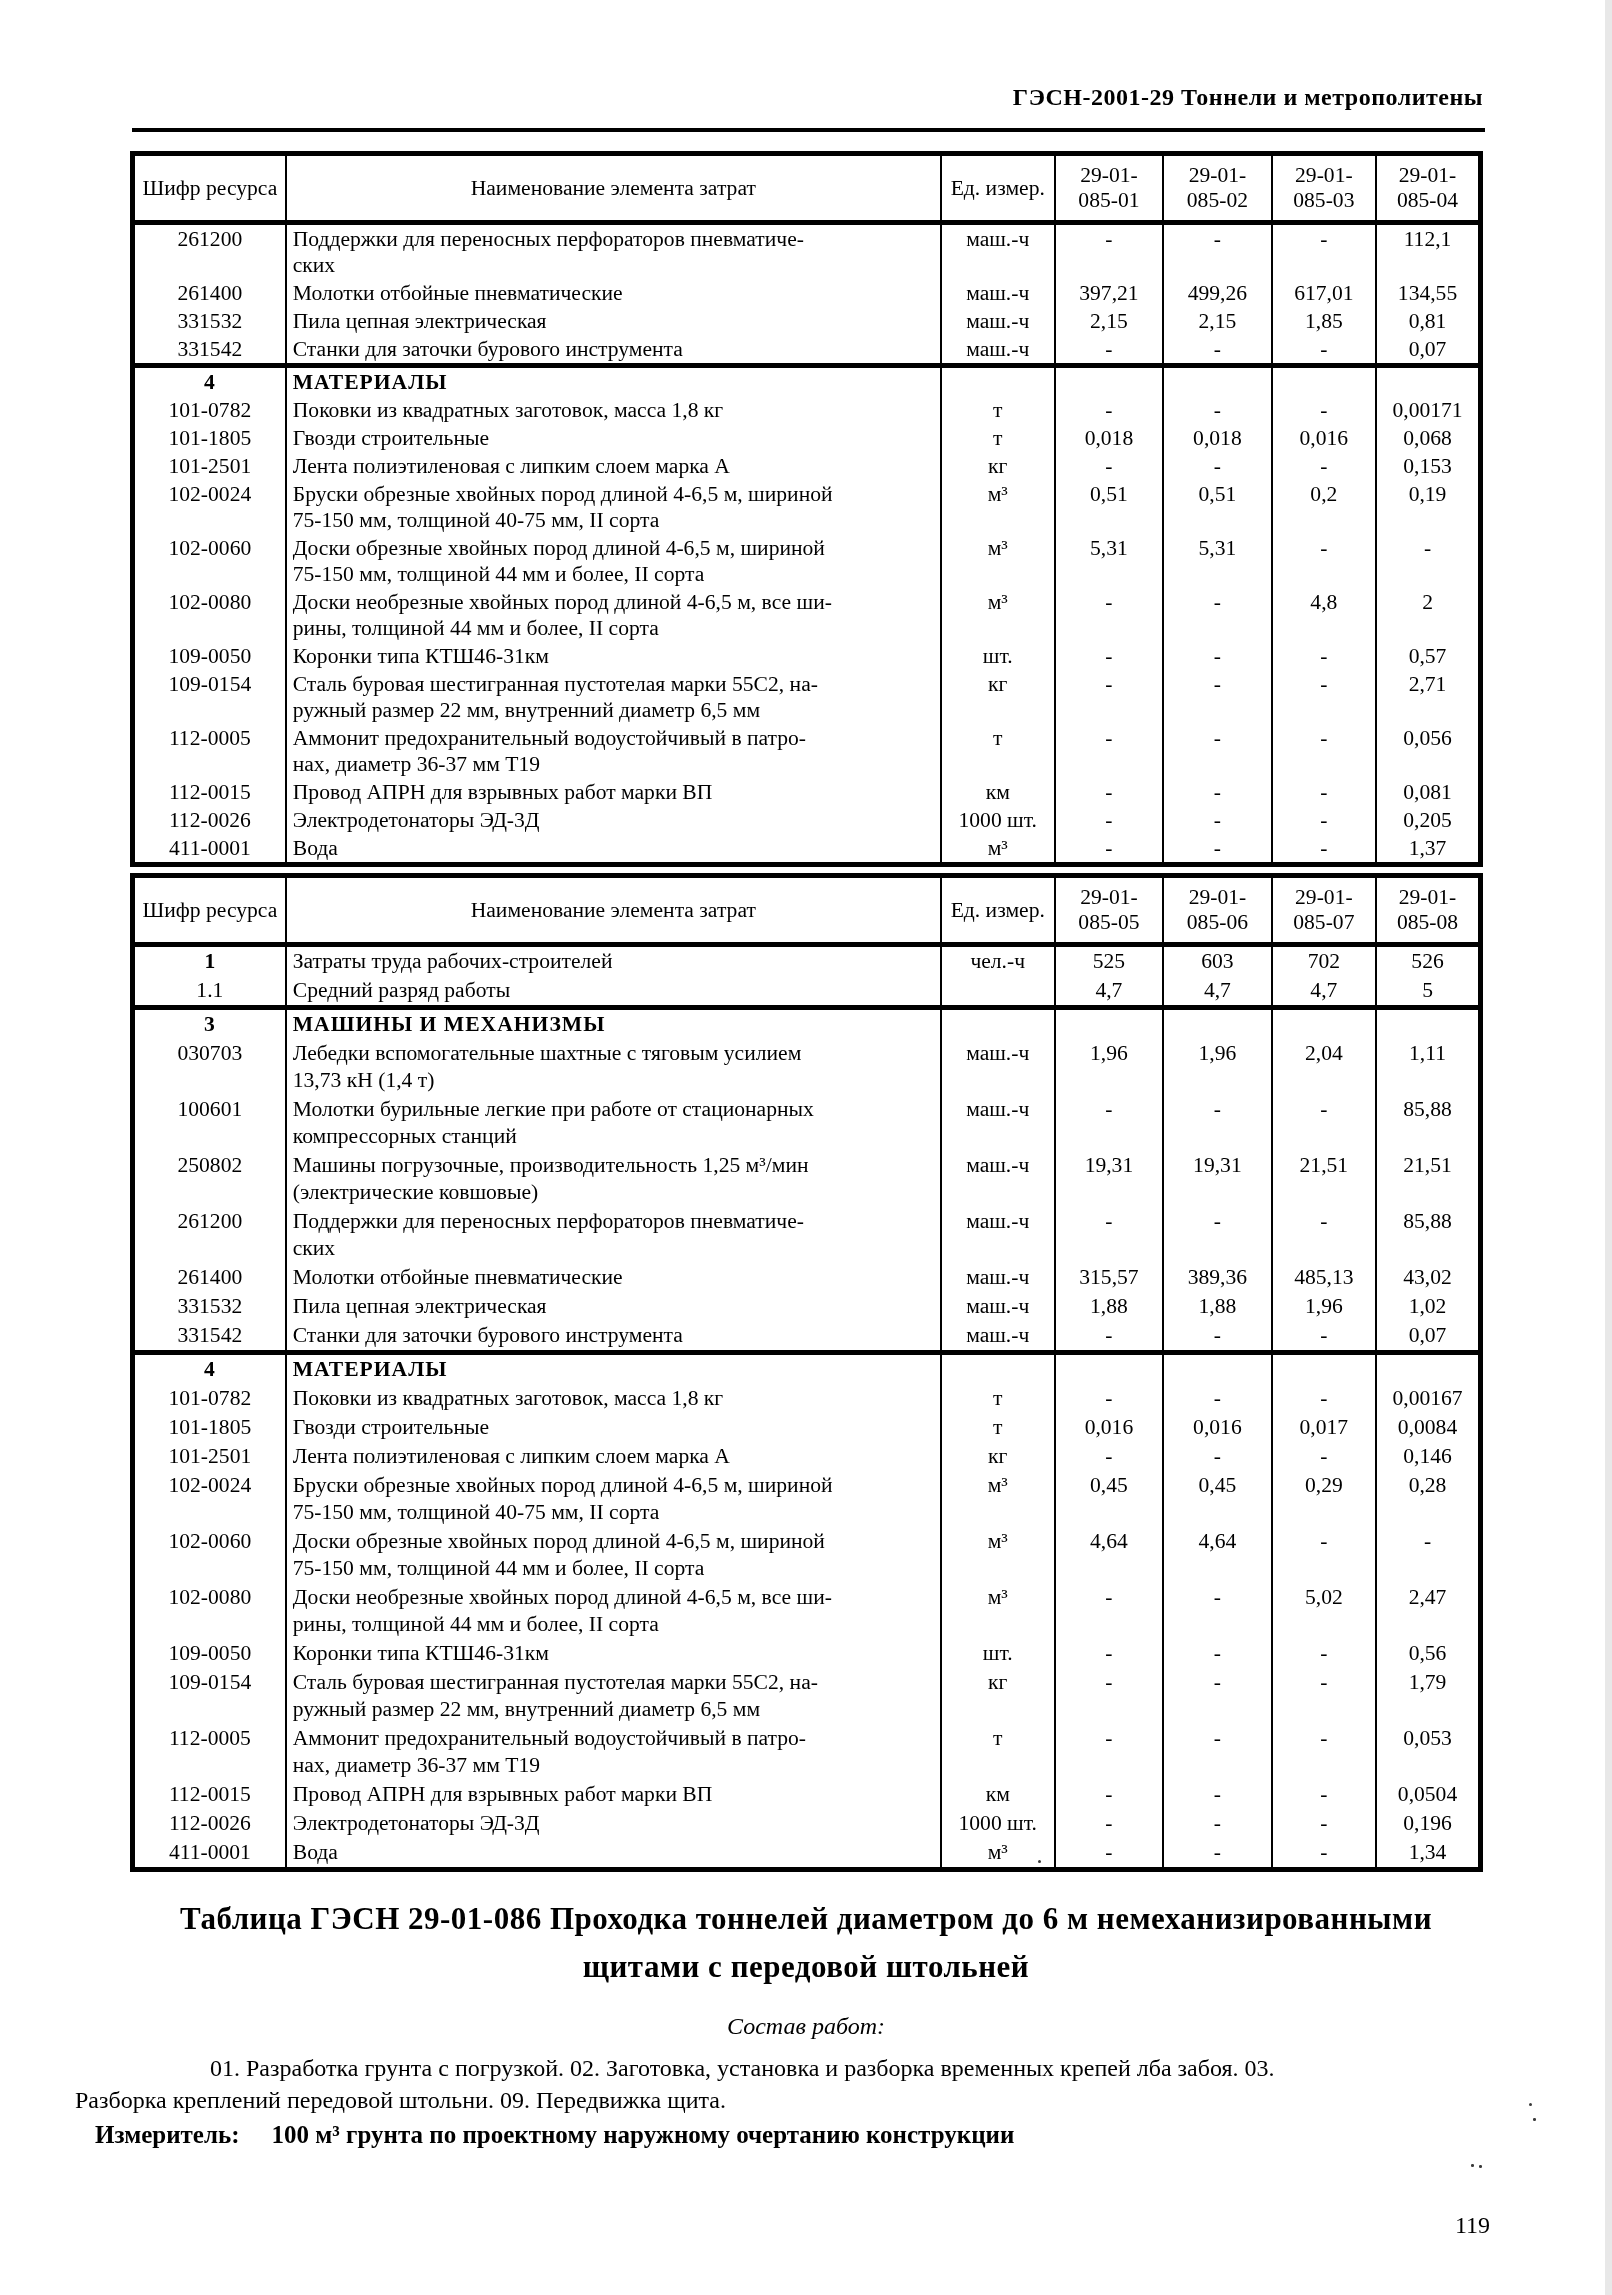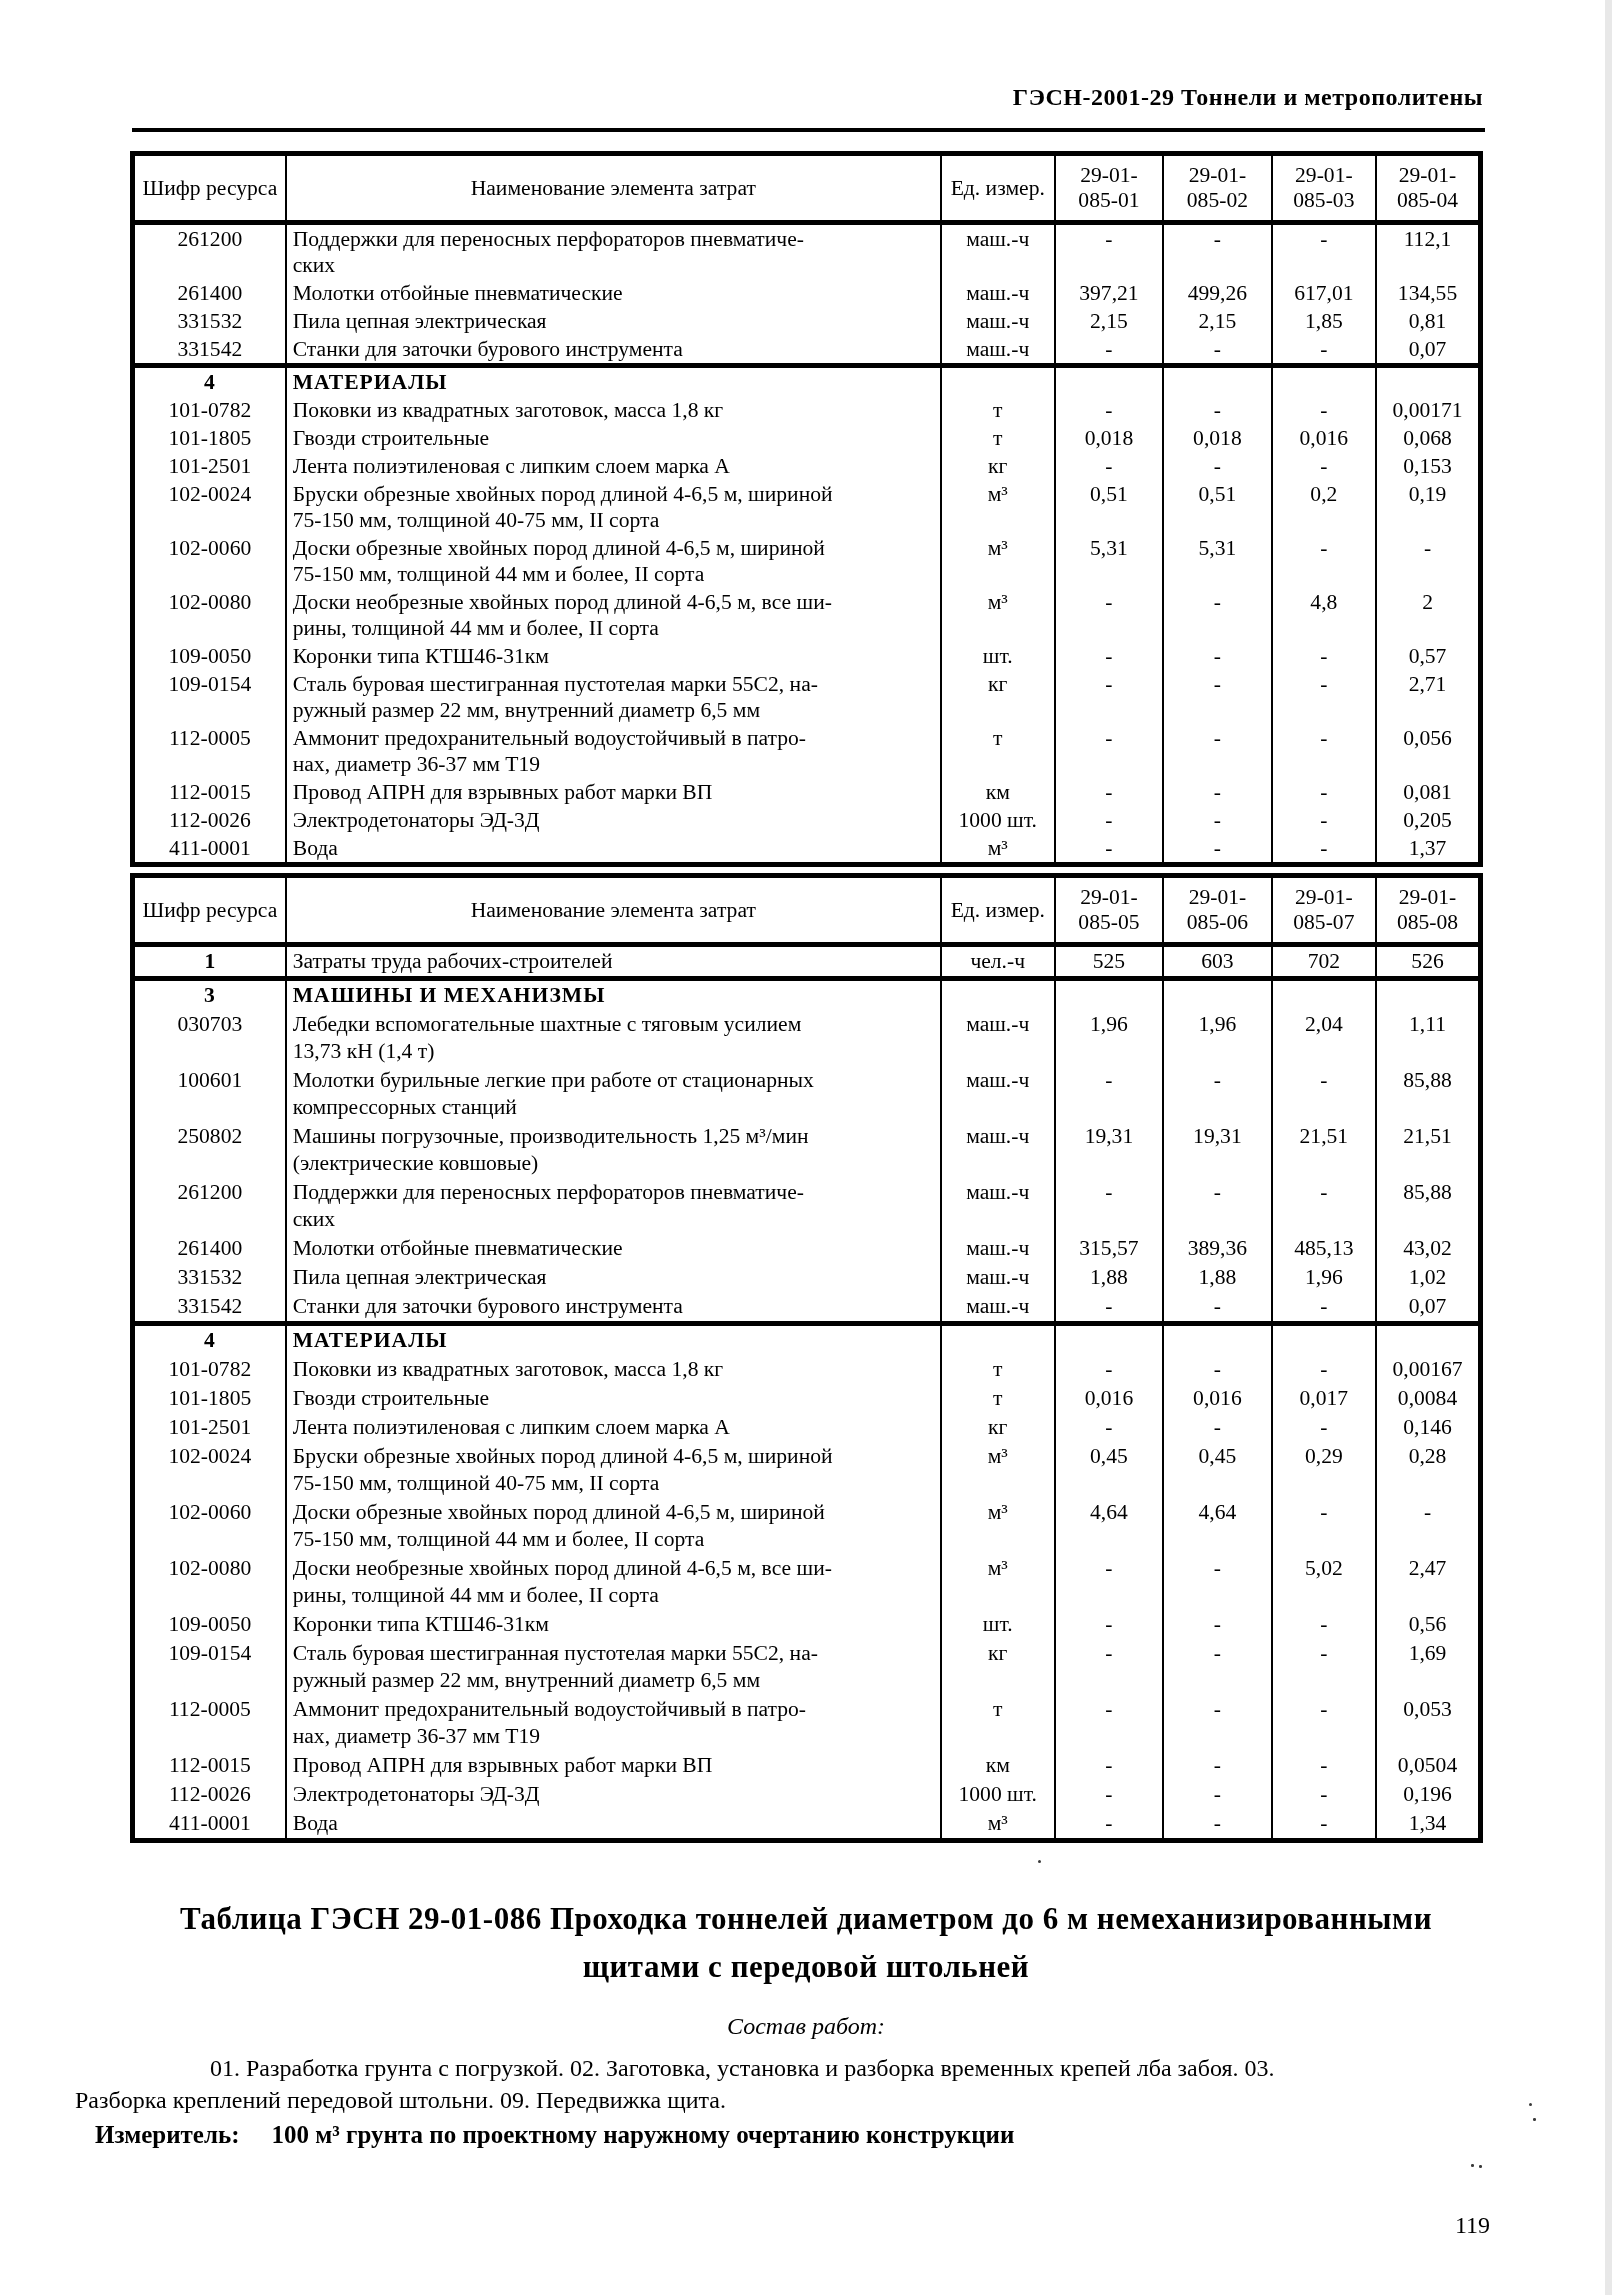--- a/index.html
+++ b/index.html
@@ -303,20 +303,29 @@
         <tbody>
           <tr>
             <td class="code bcode">1</td>
             <td class="name">Затраты труда рабочих-строителей</td>
             <td class="unit">чел.-ч</td>
             <td class="val">525</td>
             <td class="val">603</td>
             <td class="val">702</td>
             <td class="val">526</td>
           </tr>
+          <tr>
+            <td class="code">1.1</td>
+            <td class="name">Средний разряд работы</td>
+            <td class="unit"></td>
+            <td class="val">4,7</td>
+            <td class="val">4,7</td>
+            <td class="val">4,7</td>
+            <td class="val">5</td>
+          </tr>
           <tr class="sec bold">
             <td class="code">3</td>
             <td class="name">МАШИНЫ И МЕХАНИЗМЫ</td>
             <td class="unit"></td>
             <td class="val"></td>
             <td class="val"></td>
             <td class="val"></td>
             <td class="val"></td>
           </tr>
           <tr>
@@ -462,21 +471,21 @@
             <td class="val">0,56</td>
           </tr>
           <tr>
             <td class="code">109-0154</td>
             <td class="name">Сталь буровая шестигранная пустотелая марки 55С2, на-
 ружный размер 22 мм, внутренний диаметр 6,5 мм</td>
             <td class="unit">кг</td>
             <td class="val">-</td>
             <td class="val">-</td>
             <td class="val">-</td>
-            <td class="val">1,69</td>
+            <td class="val">1,79</td>
           </tr>
           <tr>
             <td class="code">112-0005</td>
             <td class="name">Аммонит предохранительный водоустойчивый в патро-
 нах, диаметр 36-37 мм Т19</td>
             <td class="unit">т</td>
             <td class="val">-</td>
             <td class="val">-</td>
             <td class="val">-</td>
             <td class="val">0,053</td>

